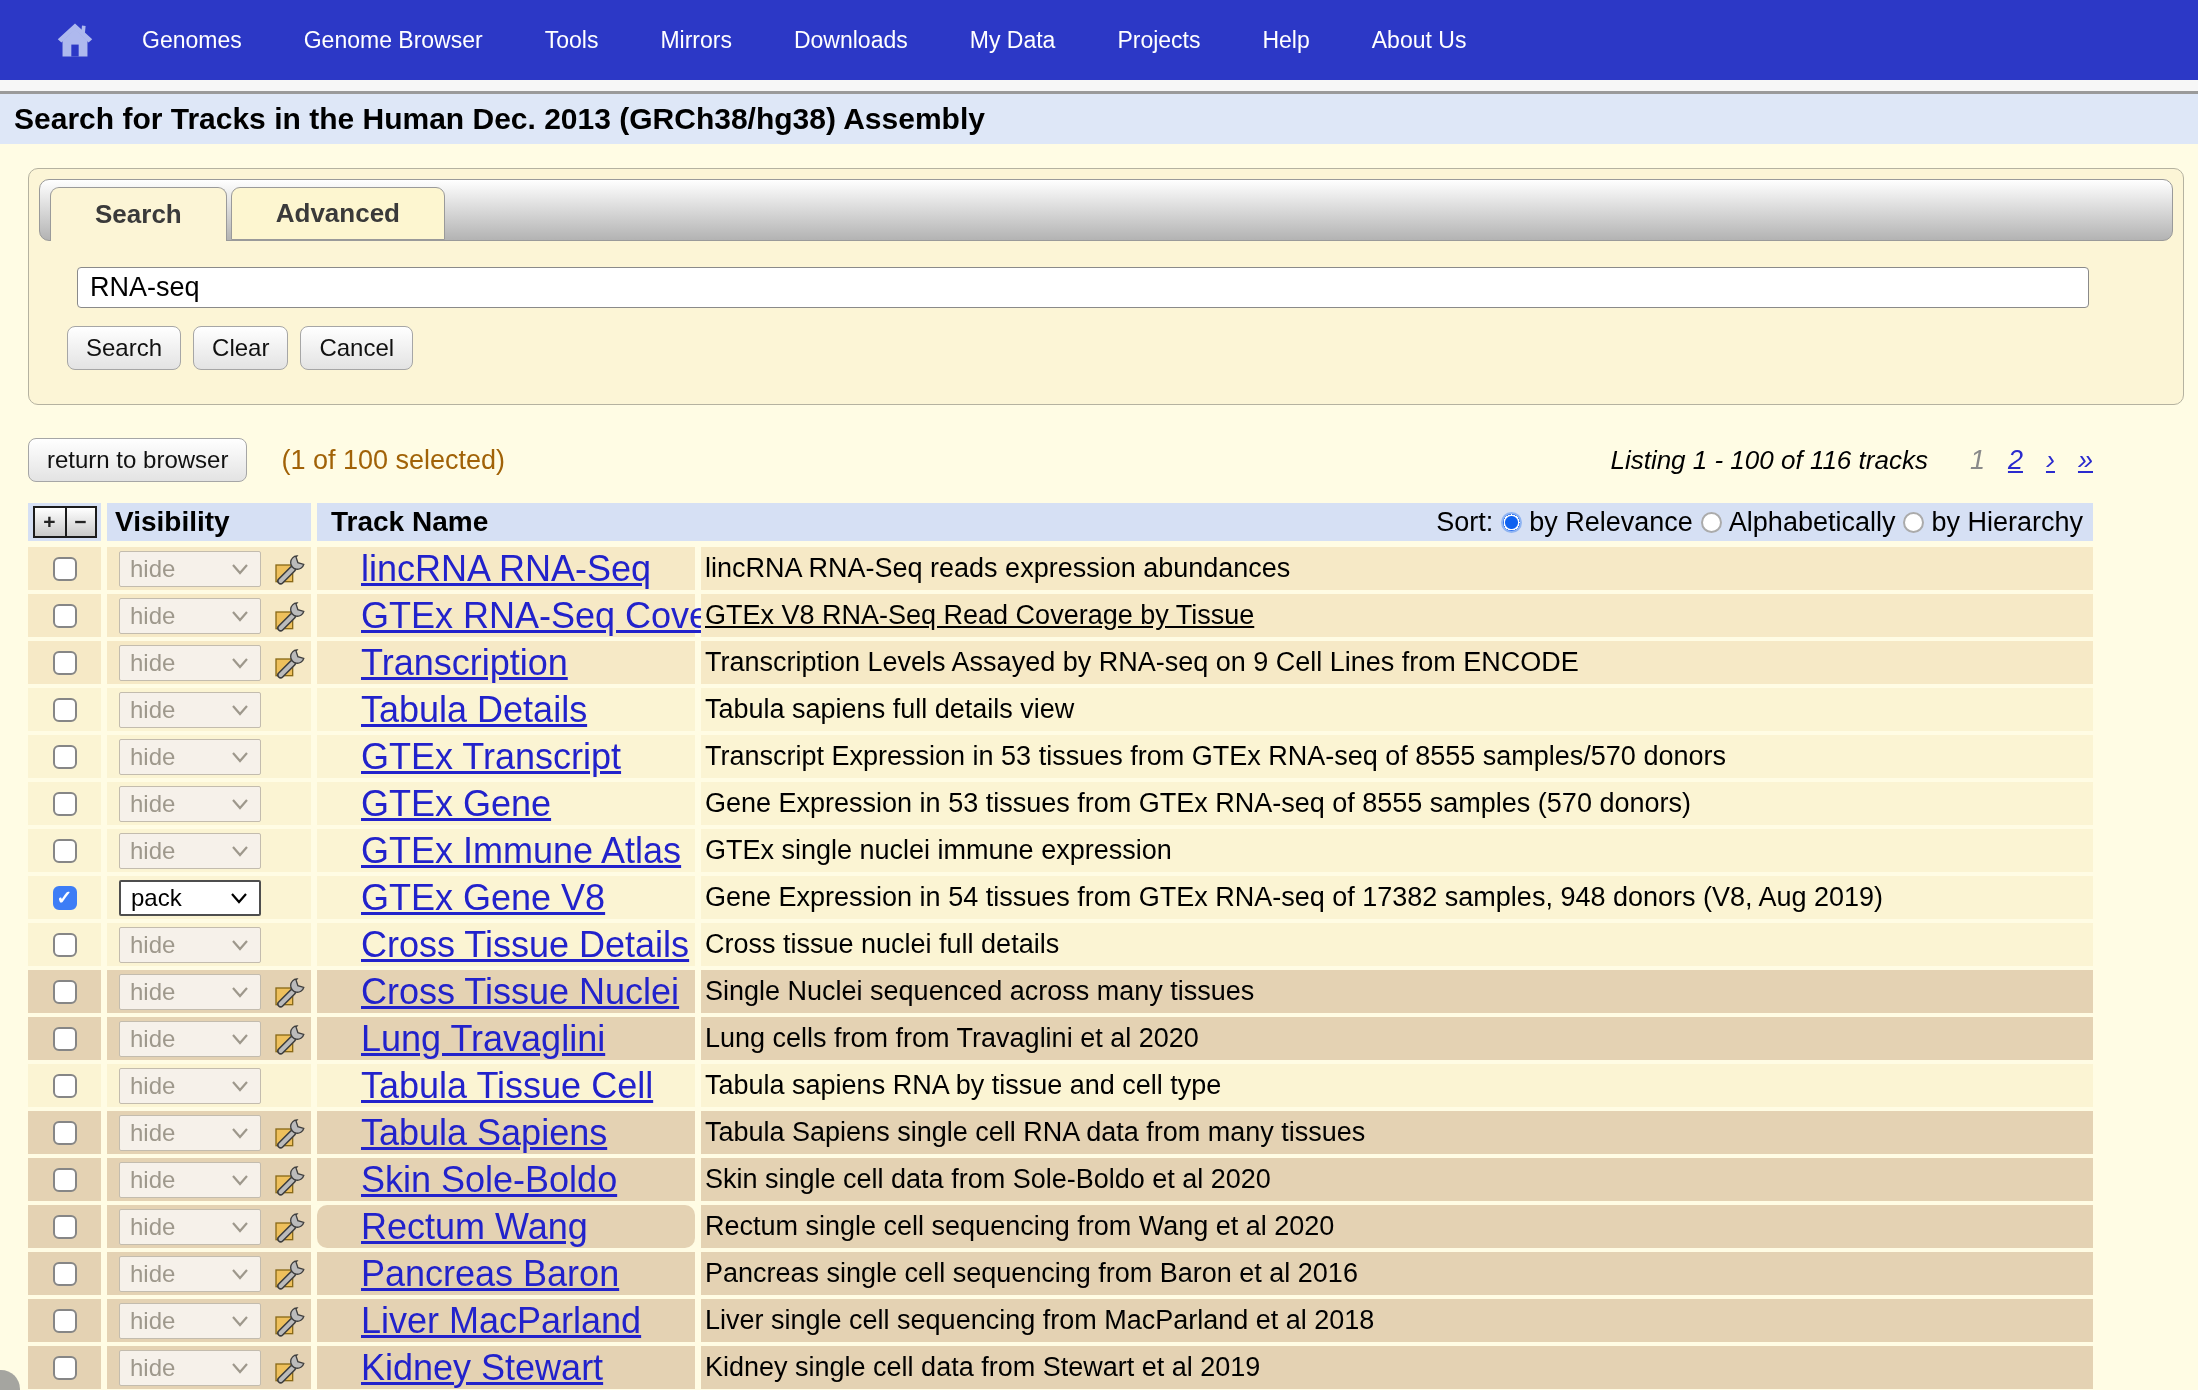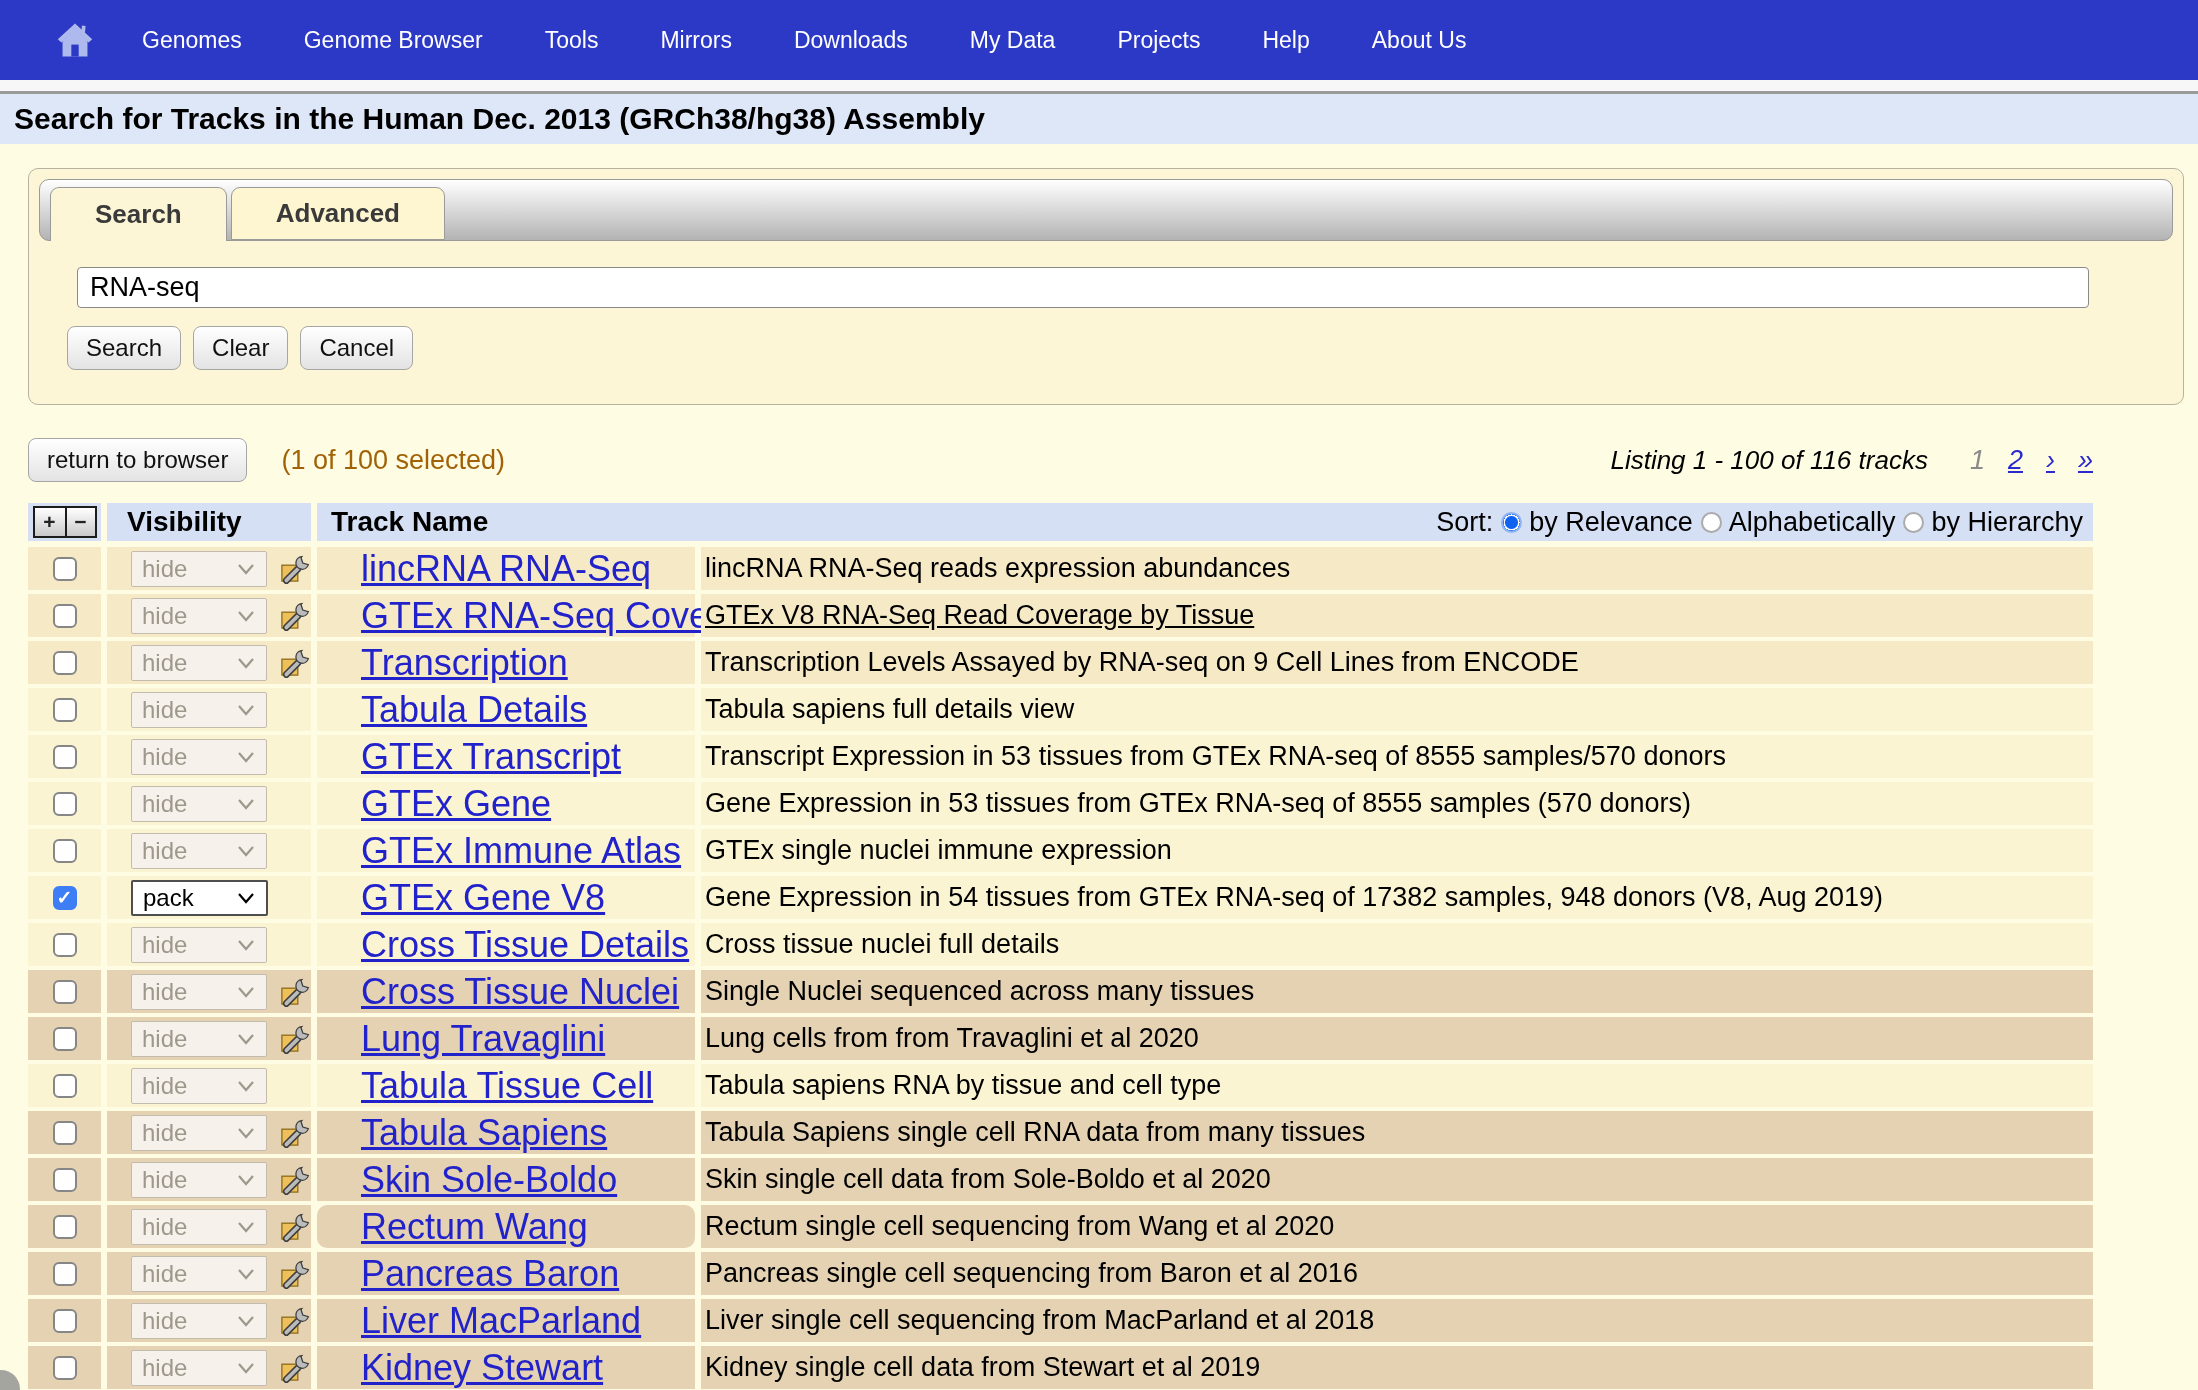--- a/index.html
+++ b/index.html
@@ -37,21 +37,21 @@
   .listing-text { font-size:26px; font-style:italic; color:#000; }
   .pager { display:flex; align-items:baseline; gap:23px; margin-left:42px; font-size:27px; font-style:italic; }
   .page-link { color:#2a2ace; text-decoration:underline; cursor:pointer; }
   .page-current { color:#8a8a8a; text-decoration:none; cursor:default; }
 
   
   .tracks { margin:21px 105px 0 28px; width:2065px; }
   .thead { display:flex; gap:6px; height:38px; margin-bottom:6px; font-weight:bold; font-size:28px; color:#000; }
   .thead .cell { background:#d6e0f4; display:flex; align-items:center; }
   .c-check { width:73px; flex:0 0 73px; justify-content:center; display:flex; align-items:center; }
-  .c-vis   { width:204px; flex:0 0 204px; padding-left:20px; display:flex; align-items:center; }
+  .c-vis   { width:204px; flex:0 0 204px; padding-left:8px; display:flex; align-items:center; }
   .c-main  { flex:1 1 auto; display:flex; align-items:center; padding-left:14px; }
   .plusminus { display:flex; border:2px solid #1c1c1c; }
   .pm-btn { width:30px; height:28px; background:linear-gradient(#ffffff,#c9c9c9); border:none; font-size:21px; font-weight:bold;
             color:#222; line-height:26px; cursor:pointer; }
   .pm-btn + .pm-btn { border-left:2px solid #1c1c1c; }
   .sort-group { margin-left:auto; display:flex; align-items:center; padding-right:10px; font-weight:normal; font-size:27px; }
   .sort-opt { display:flex; align-items:center; margin-left:8px; cursor:pointer; }
   .radio { width:21px; height:21px; border-radius:50%; background:#ffffff; border:2px solid #ababab; margin-right:7px; }
   .radio.selected { border:2px solid #8fb4f2; background:radial-gradient(circle at center,#0f62f0 0 6px,#ffffff 7px 8px,#2f72f0 8px); }
 

